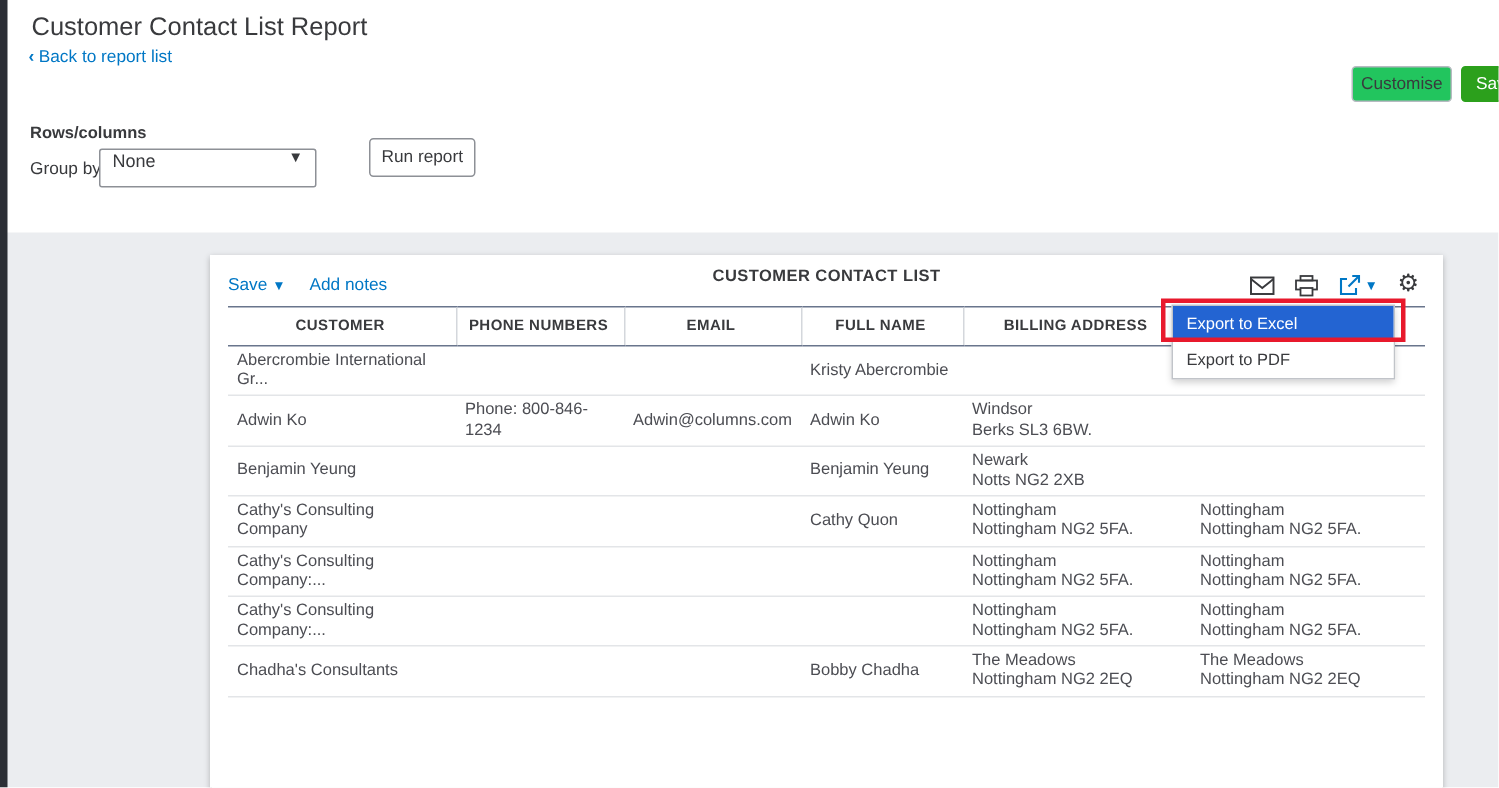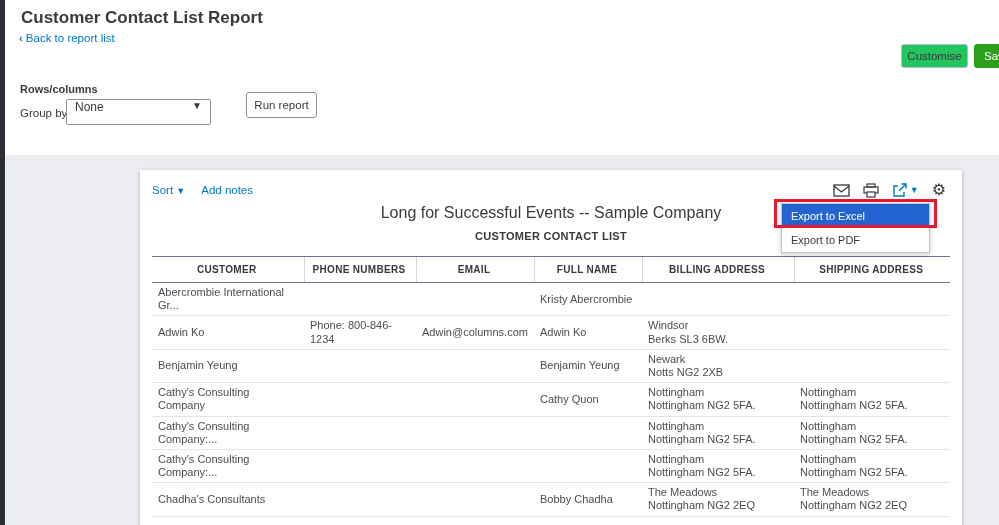--- a/index.html
+++ b/index.html
@@ -9,21 +9,21 @@
     font-family:"Liberation Sans", sans-serif;
     background:#ffffff; color:#393a3d;
   }
   .left-strip {
     position:absolute; left:0; top:0; width:5px; height:525px;
     background:#2b2e35; z-index:50;
   }
   
   .page-title {
     position:absolute; left:21px; top:8px;
-    font-size:17px; font-weight:bold; color:#393a3d;
+    font-size:17px; font-weight:normal; color:#393a3d;
   }
   .back-link {
     position:absolute; left:19px; top:32px;
     font-size:11.5px; color:#0077c5; text-decoration:none; cursor:pointer;
   }
   .back-link .chev { font-weight:bold; margin-right:3px; }
   .btn {
     position:absolute; height:24px; font-size:11.5px;
     border-radius:3px; display:flex; align-items:center; justify-content:center;
     cursor:pointer; white-space:nowrap;
@@ -139,21 +139,21 @@
   <span>None</span>
   <span class="caret">▼</span>
 </div>
 <div class="btn btn-run">Run report</div>
 
 <div class="gray-area">
   <div class="report-card">
 
     <div class="card-toolbar">
       <div class="toolbar-links">
-        <span class="tb-link"><span>Sort</span> <span class="caret">▼</span></span>
+        <span class="tb-link"><span>Save</span> <span class="caret">▼</span></span>
         <span class="tb-link">Add notes</span>
       </div>
       <div class="toolbar-icons">
         <span class="icon-btn">
           <svg width="17" height="13" viewBox="0 0 17 13">
               <rect x="1" y="1" width="15" height="11" fill="none" stroke="#393a3d" stroke-width="1.3"></rect>
               <path d="M1 2 L8.5 8 L16 2" fill="none" stroke="#393a3d" stroke-width="1.3"></path>
             </svg>
         </span>
         <span class="icon-btn">
@@ -176,21 +176,20 @@
           </span>
       </div>
     </div>
 
     <div class="export-menu">
         <div class="menu-item selected">Export to Excel</div>
         <div class="menu-item">Export to PDF</div>
       </div>
     <div class="annotation-box"></div>
 
-    <h2 class="company-title">Long for Successful Events -- Sample Company</h2>
     <h3 class="report-subtitle">CUSTOMER CONTACT LIST</h3>
 
     <table class="report-table">
       <thead>
         <tr>
             <th>CUSTOMER</th>
             <th>PHONE NUMBERS</th>
             <th>EMAIL</th>
             <th>FULL NAME</th>
             <th>BILLING ADDRESS</th>

